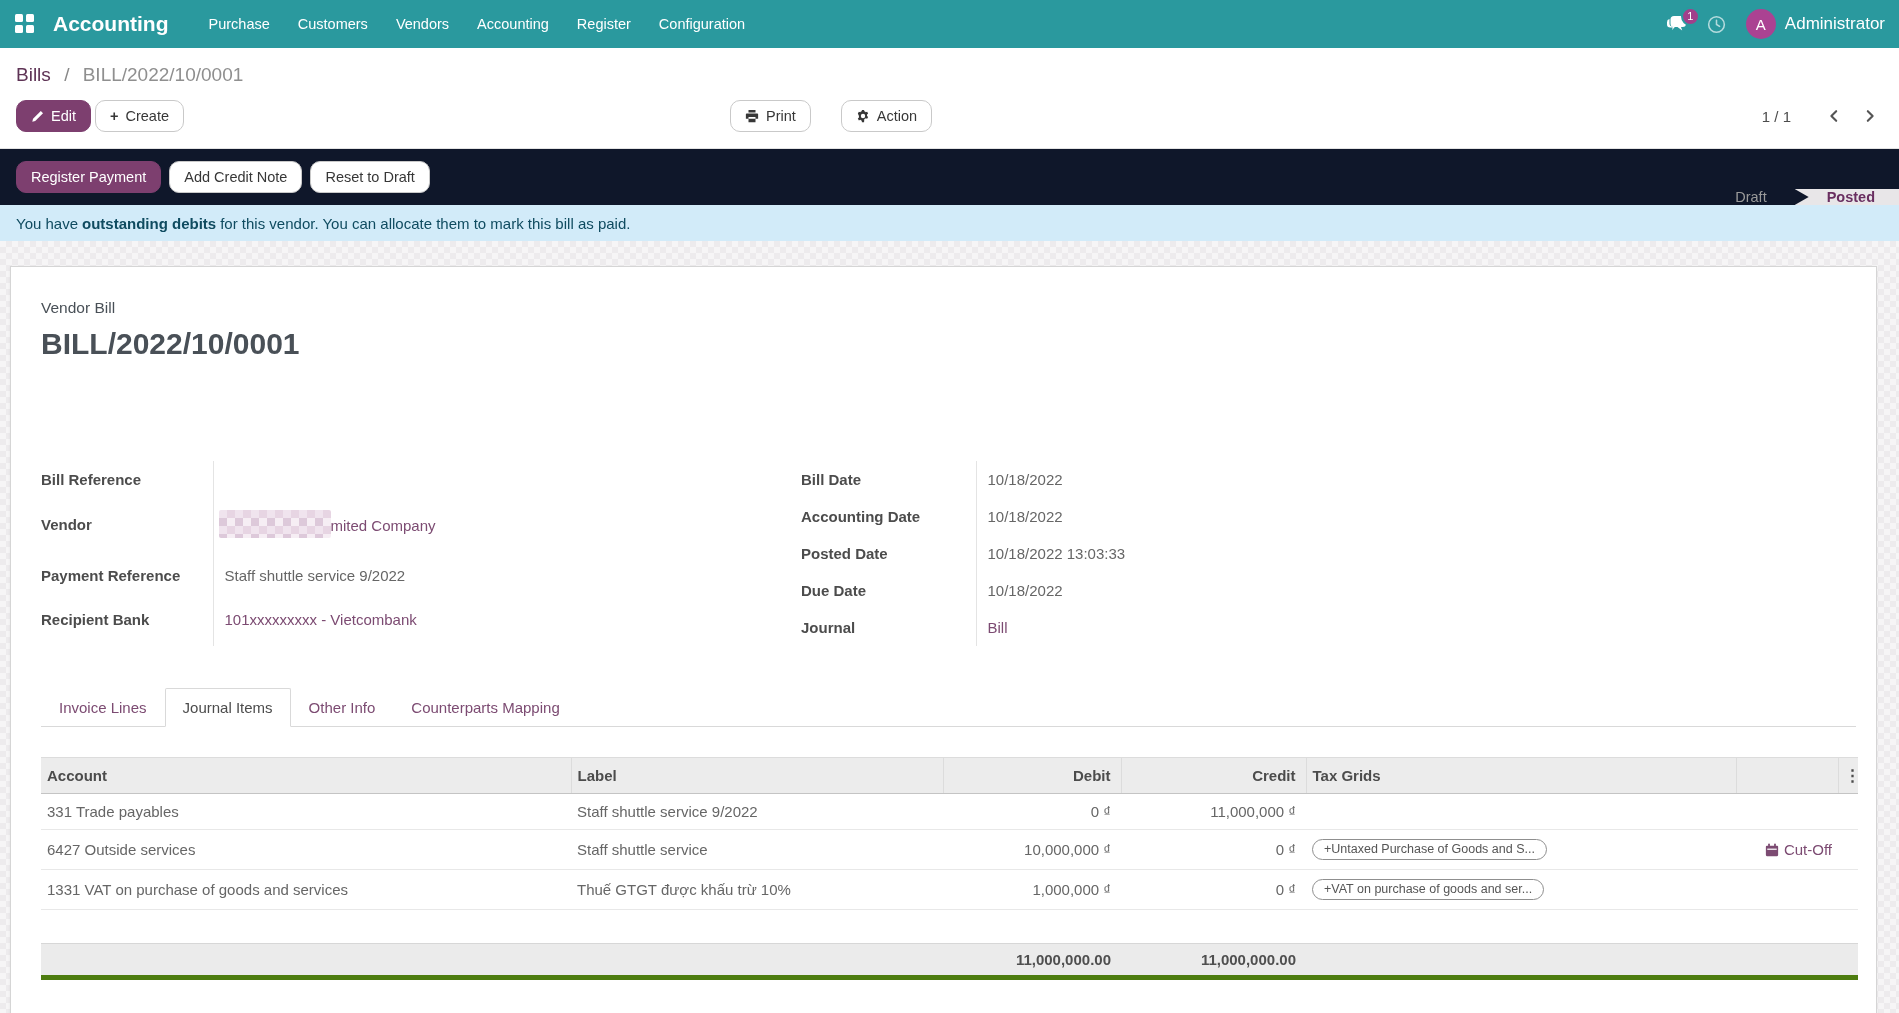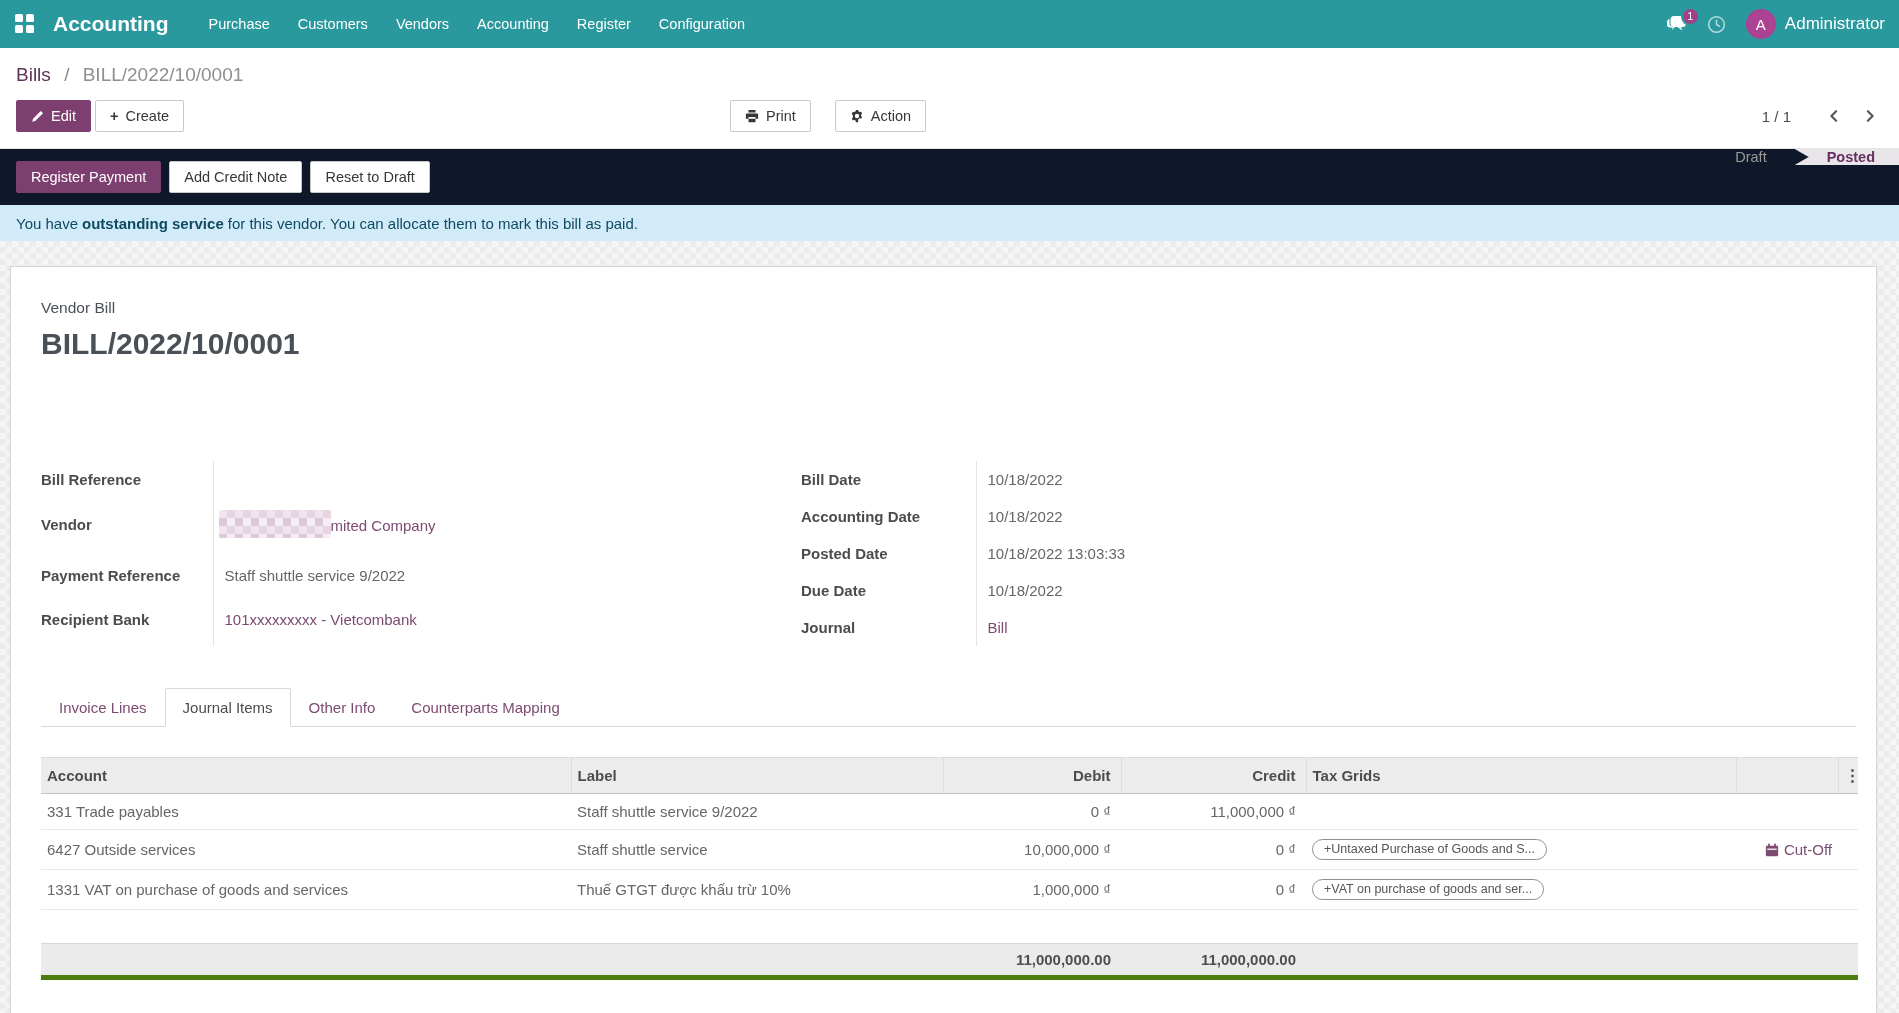--- a/index.html
+++ b/index.html
@@ -21,32 +21,32 @@
   .avatar { width:30px; height:30px; border-radius:50%; background:#ab4292; color:#fff; font-size:15px; display:flex; align-items:center; justify-content:center; }
   .user-name { font-size:17px; }
 
   
   .control-panel { background:#fff; padding:12px 16px 16px 16px; }
   .breadcrumb { font-size:19px; margin:4px 0 14px 0; }
   .bc-parent { color:#5e3355; cursor:pointer; }
   .bc-sep { color:#888; margin:0 8px; }
   .bc-current { color:#8f8f8f; }
   .cp-buttons { display:flex; align-items:center; position:relative; }
-  .btn { font-family:inherit; font-size:14.5px; padding:7px 14px; border:1px solid #c9c9c9; background:#fff; color:#373737; border-radius:2px; display:inline-flex; align-items:center; gap:7px; cursor:pointer; white-space:nowrap; }
+  .btn { font-family:inherit; font-size:14.5px; padding:7px 14px; border:1px solid #c9c9c9; background:#fff; color:#373737; border-radius:10px; display:inline-flex; align-items:center; gap:7px; cursor:pointer; white-space:nowrap; }
   .btn-primary { background:#7d3f6f; border-color:#7d3f6f; color:#fff; }
   .left-group { display:flex; gap:4px; }
-  .center-group { position:absolute; left:714px; display:flex; gap:24px; }
+  .center-group { position:absolute; left:714px; display:flex; gap:30px; }
   .pager { margin-left:auto; display:flex; align-items:center; color:#4c4c4c; font-size:15px; gap:22px; padding-right:6px; }
   .pager-value { margin-right:14px; }
   .pager-btn { cursor:pointer; color:#555; display:flex; }
 
   
   .status-row { background:#0f172a; border-top:1px solid #e3e3e3; height:57px; flex:0 0 57px; display:flex; align-items:center; padding-left:16px; overflow:hidden; }
   .status-buttons { display:flex; gap:8px; }
-  .statusbar { margin-left:auto; align-self:stretch; display:flex; align-items:flex-start; }
+  .statusbar { margin-left:auto; align-self:stretch; display:flex; align-items:flex-end; }
   .sb-state { display:flex; align-items:center; font-size:14.5px; cursor:pointer; }
   .sb-draft { color:#9a9a9a; padding:0 28px 0 12px; }
   .sb-posted { background:#e8e6e8; color:#692e60; font-weight:700; padding:0 24px 0 32px; clip-path:polygon(0 0,100% 0,100% 100%,0 100%,14px 50%); }
 
   
   .alert-info { background:#d2ebf9; color:#0f4b60; font-size:15px; height:36px; flex:0 0 36px; display:flex; align-items:center; padding:0 16px; }
   .alert-info b { margin:0 4px; }
 
   
   .content { flex:1 1 auto; overflow:hidden; padding:25px 22px 0 10px;
@@ -188,21 +188,21 @@
       <button class="btn">Reset to Draft</button>
     </div>
     <div class="statusbar">
       <span class="sb-state sb-draft">Draft</span>
       <span class="sb-state sb-posted">Posted</span>
     </div>
   </div>
 
   <div class="alert-info">
     <span>
-      <span>You have</span><b>outstanding service</b><span>for this vendor. You can allocate them to mark this bill as paid.</span>
+      <span>You have</span><b>outstanding debits</b><span>for this vendor. You can allocate them to mark this bill as paid.</span>
     </span>
   </div>
 
   <div class="content">
     <div class="sheet">
       <div class="doc-type">Vendor Bill</div>
       <h1 class="doc-name">BILL/2022/10/0001</h1>
 
       <div class="fields">
         <table class="fgroup fg-left">

